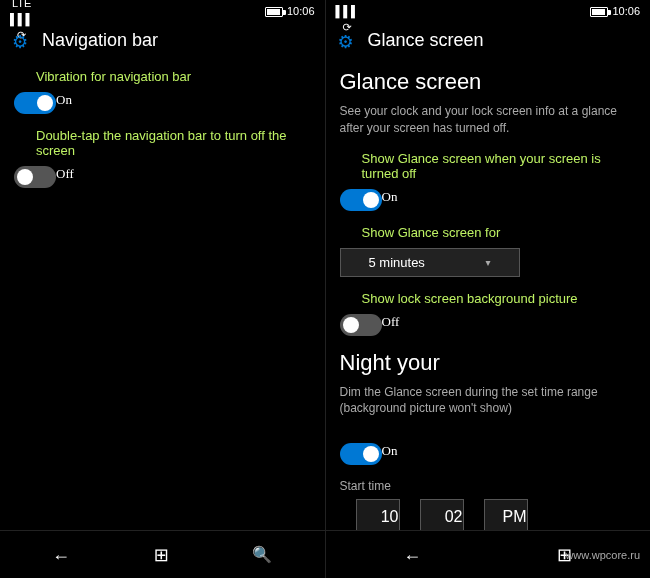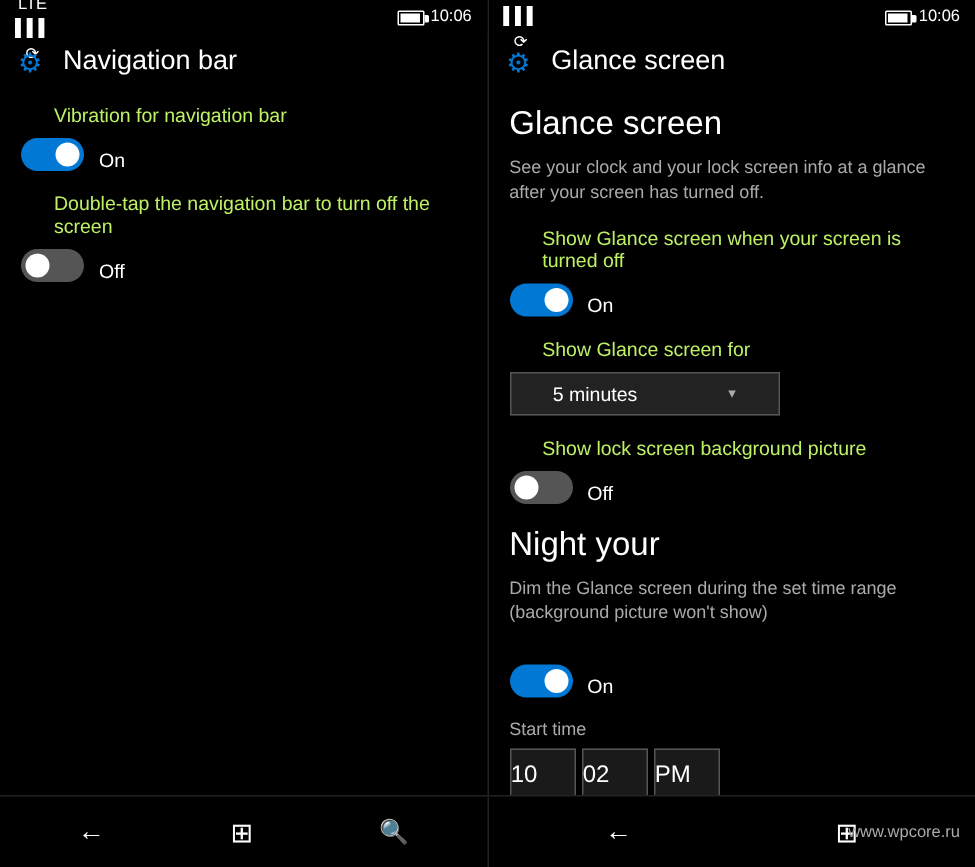--- a/index.html
+++ b/index.html
@@ -104,23 +104,23 @@
 
     .setting-label {
       font-size: 13px;
       color: #bef264;
       margin-bottom: 8px;
       margin-left: 22px;
     }
 
     .setting-row {
       display: flex;
-      align-items: flex-end;
-      gap: 10px;
+      align-items: flex-start;
       margin-bottom: 14px;
+      font-family: Liberation Serif, serif;
     }
 
     
     .toggle {
       position: relative;
       width: 42px;
       height: 22px;
       border-radius: 11px;
       cursor: pointer;
       flex-shrink: 0;
@@ -207,21 +207,22 @@
     .time-box {
       background: #1a1a1a;
       border: 1px solid #555;
       color: #fff;
       font-size: 16px;
       text-align: center;
       width: 44px;
       height: 36px;
       display: flex;
       align-items: center;
-      justify-content: flex-start;
+      justify-content: flex-end;
+      margin-left: 16px;
     }
 
     .time-label {
       font-size: 12px;
       color: #aaa;
       margin-bottom: 4px;
     }
 
     
     .bottom-bar {

